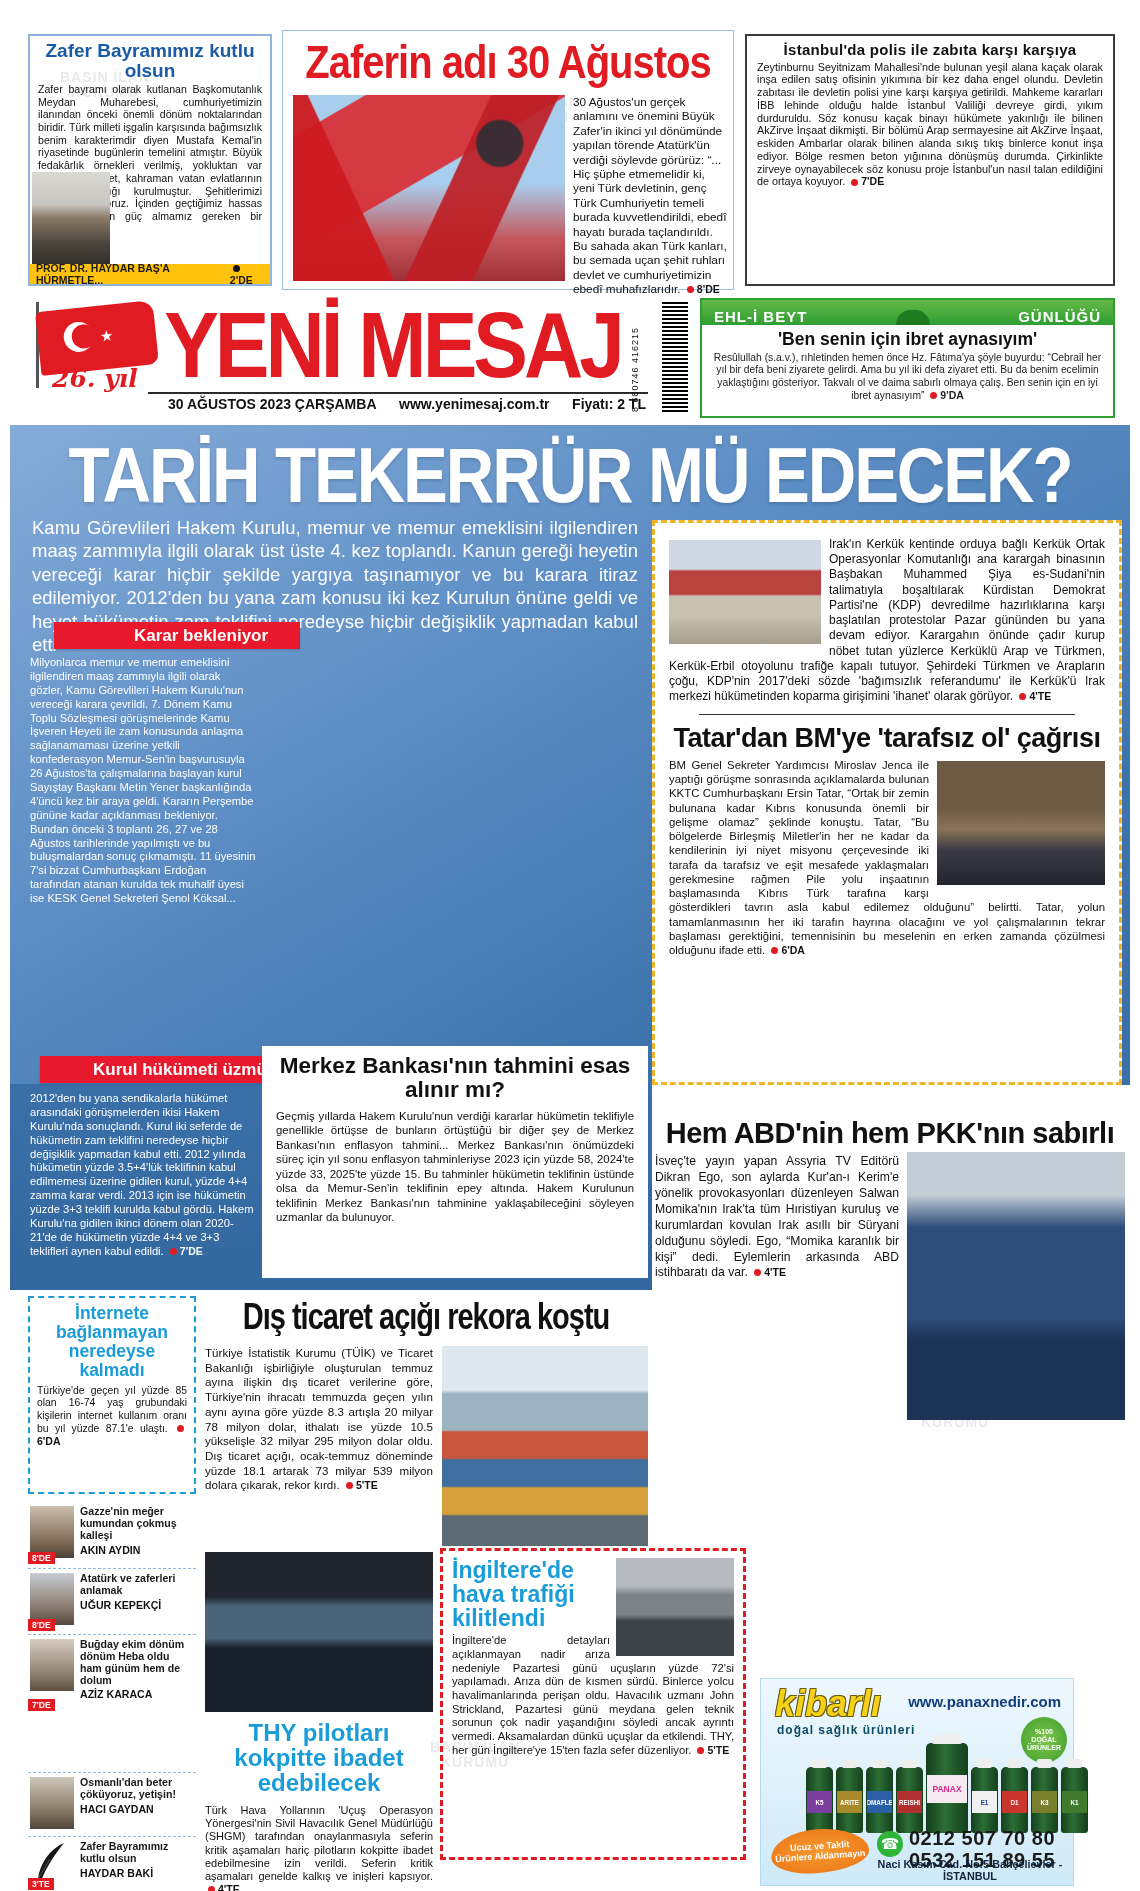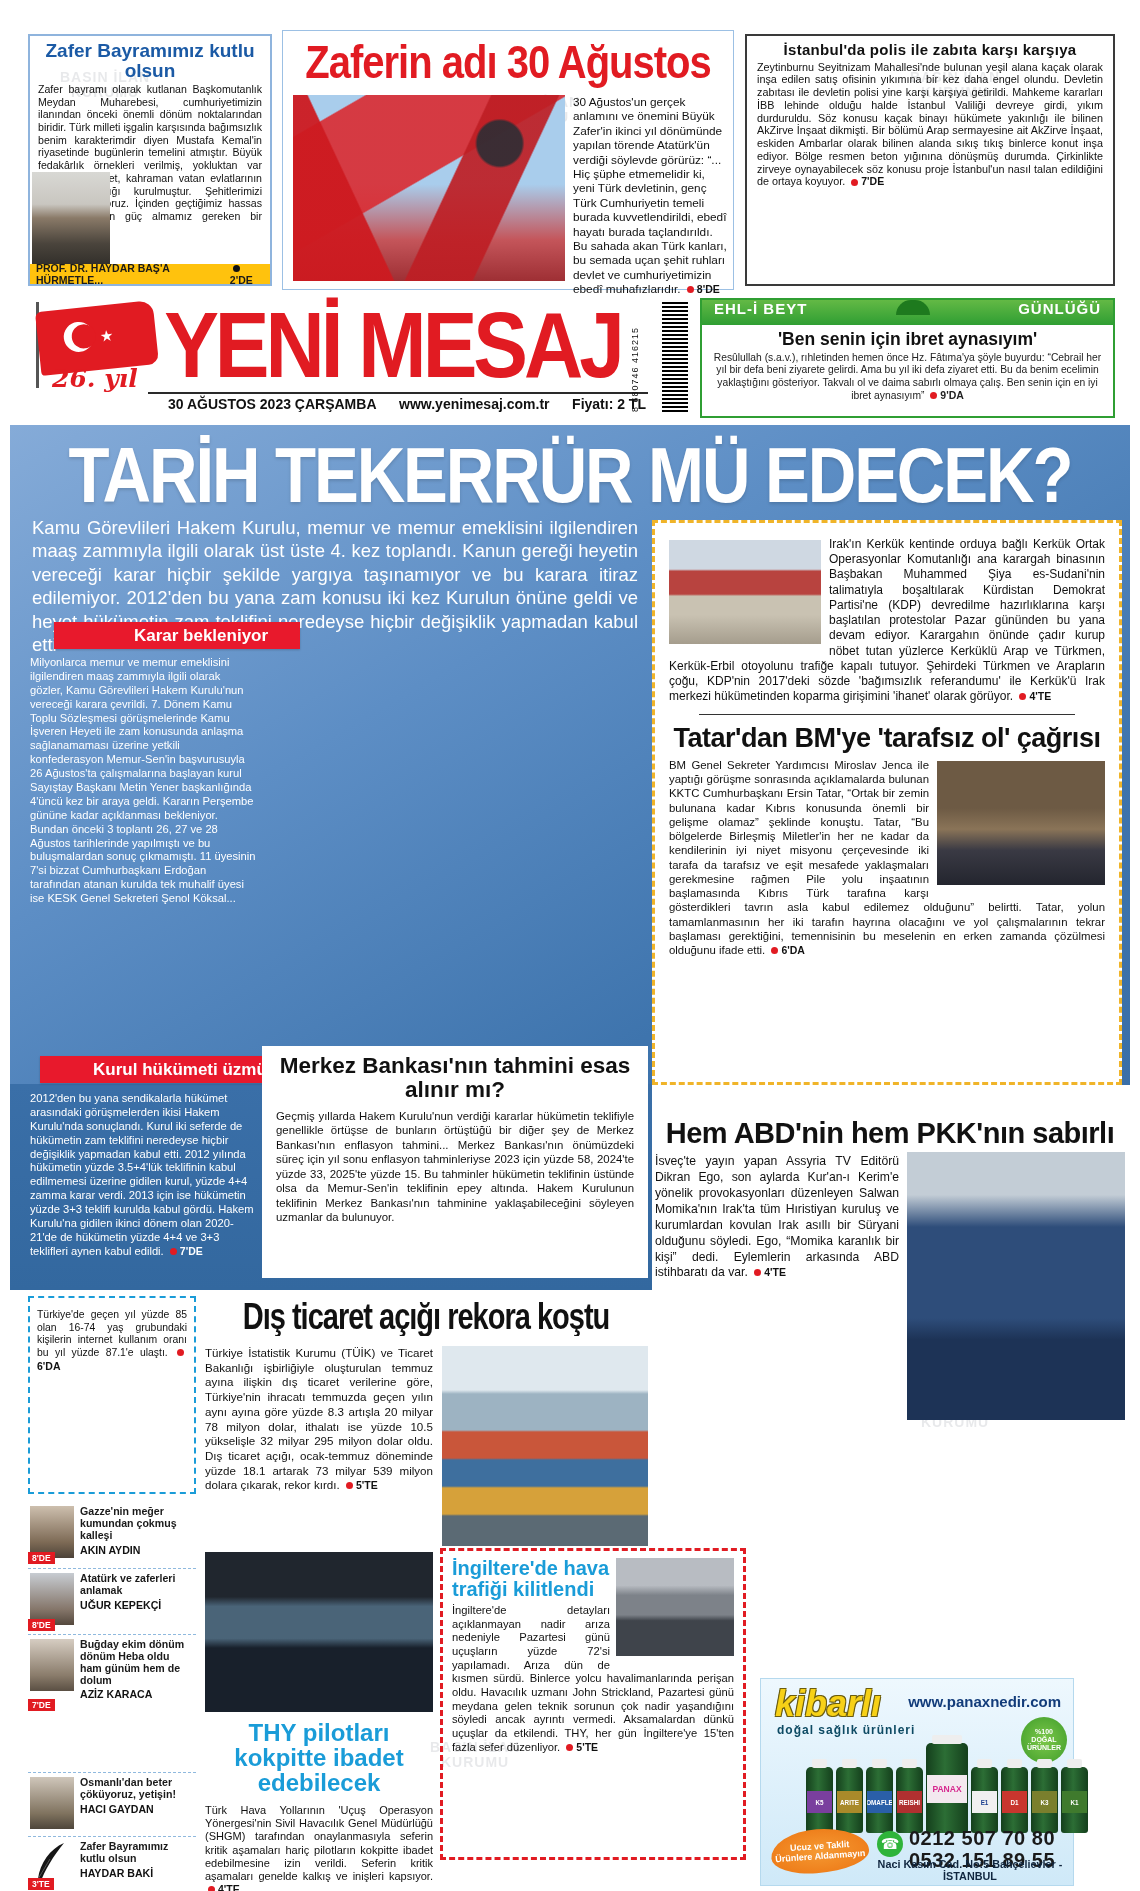--- a/index.html
+++ b/index.html
@@ -37,21 +37,21 @@
   .cres1{position:absolute;left:26px;top:14px;width:30px;height:30px;border-radius:50%;background:#fff;}
   .cres2{position:absolute;left:34px;top:17px;width:24px;height:24px;border-radius:50%;background:#e11b22;}
   .fstar{position:absolute;left:62px;top:22px;color:#fff;font-size:15px;}
   .yil{left:52px;top:364px;font-family:"DejaVu Serif",serif;font-style:italic;font-weight:700;font-size:25px;color:#e11b22;}
   .mast{left:140px;top:293px;width:505px;text-align:center;font-size:82px;font-weight:900;color:#e11b22;letter-spacing:-4px;transform:scale(1,1.12);transform-origin:center top;white-space:nowrap;}
   .mastline{left:148px;top:392px;width:500px;border-top:2px solid #2a2a2a;}
   .daterow{left:168px;top:396px;width:478px;display:flex;justify-content:space-between;font-size:14px;font-weight:800;color:#111;}
   .barcode-bars{left:662px;top:300px;width:26px;height:112px;background:repeating-linear-gradient(0deg,#000 0 2px,#fff 2px 4px);}
   .barcode-num{left:630px;top:300px;height:112px;writing-mode:vertical-rl;transform:rotate(180deg);font-size:9px;letter-spacing:1px;color:#111;}
   .ehli{left:700px;top:298px;width:415px;height:120px;border:2px solid #2f9e33;box-sizing:border-box;background:#fff;}
-  .ehli-head{height:25px;background:linear-gradient(180deg,#63b945,#2f9e33);display:flex;align-items:flex-start;justify-content:space-between;padding:0 12px;color:#fff;font-weight:900;font-size:15px;letter-spacing:1px;}
+  .ehli-head{height:25px;background:linear-gradient(180deg,#63b945,#2f9e33);display:flex;align-items:flex-end;justify-content:space-between;padding:0 12px;color:#fff;font-weight:900;font-size:15px;letter-spacing:1px;}
   .mosque{width:34px;height:15px;border-radius:17px 17px 0 0;background:#1e7a1e;}
   .ehli-title{margin-top:4px;text-align:center;font-size:17.5px;font-weight:800;color:#111;}
   .ehli-body{margin:2px 10px;font-size:10.3px;line-height:1.2;text-align:center;color:#222;}
   
   .blue-main{left:10px;top:425px;width:1120px;height:660px;background:linear-gradient(150deg,#85abd8 0%,#5d8ec5 38%,#3e74ad 75%,#3a6fa8 100%);}
   .blue-ext{left:10px;top:1084px;width:642px;height:206px;background:linear-gradient(180deg,#3a6fa8,#33689f);}
   .main-head{left:20px;top:430px;width:1100px;text-align:center;color:#fff;font-size:64px;font-weight:900;letter-spacing:-2px;white-space:nowrap;transform:scale(1.05,1.22);transform-origin:center top;text-shadow:0 2px 3px rgba(0,0,0,.15);}
   .lead{left:32px;top:516px;width:606px;color:#fff;font-size:18.5px;line-height:1.27;}
   .redbar{background:#e8192c;color:#fff;font-weight:800;font-size:17px;text-align:center;line-height:27px;height:27px;box-shadow:0 1px 2px rgba(0,0,0,.2);padding-left:48px;}
   .bluebody{color:#fff;font-size:11.2px;line-height:1.24;}
@@ -87,21 +87,21 @@
   .g-a5{background:linear-gradient(180deg,#cfc6ba,#80735f 70%,#4e463b);}
   .dt-head{left:203px;top:1296px;width:446px;text-align:center;font-size:29px;font-weight:900;letter-spacing:-1px;white-space:nowrap;transform:scaleY(1.25);transform-origin:center top;}
   .dt-body{left:205px;top:1346px;width:228px;font-size:11.6px;line-height:1.27;}
   .g-port{background:linear-gradient(180deg,#dfe8ee 0 22%,#9db3c2 24% 42%,#c9563a 43% 56%,#3e6f9e 57% 70%,#d6a13a 71% 84%,#5b6a74 85% 100%);}
   .port-photo{left:442px;top:1346px;width:206px;height:200px;}
   .g-cockpit{background:linear-gradient(180deg,#20262e 0 28%,#4a6478 34% 54%,#18202b 60% 100%);}
   .cockpit-photo{left:205px;top:1552px;width:228px;height:160px;}
   .thy-title{left:205px;top:1720px;width:228px;text-align:center;color:#1a9cd8;font-size:24px;font-weight:800;line-height:1.05;}
   .thy-body{left:205px;top:1804px;width:228px;font-size:11px;line-height:1.2;}
   .ing{left:440px;top:1548px;width:306px;height:312px;border:3px dashed #e11b22;box-sizing:border-box;padding:7px 9px;}
-  .ing-title{color:#1a9cd8;font-size:20px;font-weight:800;line-height:1.05;width:160px;}
+  .ing-title{color:#1a9cd8;font-size:23px;font-weight:800;line-height:1.05;width:160px;}
   .g-airport{background:linear-gradient(180deg,#b8bcc2 0 28%,#7d8289 38% 58%,#3f444b 64% 100%);}
   .ing-photo{float:right;width:118px;height:98px;margin:0 0 4px 6px;}
   .ing-body{font-size:11.2px;line-height:1.22;}
   .abd{left:655px;top:1118px;width:470px;}
   .abd-title{text-align:center;font-size:29px;font-weight:800;line-height:1.05;letter-spacing:-.5px;}
   .g-police{background:linear-gradient(180deg,#c3cdd6 0 16%,#2e4d7a 28% 62%,#1d3356 70% 100%);}
   .abd-photo{float:right;width:218px;height:268px;margin:4px 0 4px 8px;}
   .abd-body{margin-top:6px;font-size:12.2px;line-height:1.3;}
   
   .ad{left:760px;top:1678px;width:314px;height:208px;background:linear-gradient(180deg,#eef8fe,#cfe9f8);border:1px solid #b5d9ee;box-sizing:border-box;}
@@ -235,20 +235,21 @@
     <div style="margin-top:6px">
       <div class="g-tatar" style="float:right;width:168px;height:124px;margin:3px 0 2px 8px"></div>
       <div class="just" style="font-size:11.4px;line-height:1.25">
         <span>BM Genel Sekreter Yardımcısı Miroslav Jenca ile yaptığı görüşme sonrasında açıklamalarda bulunan KKTC Cumhurbaşkanı Ersin Tatar, “Ortak bir zemin bulunana kadar Kıbrıs konusunda önemli bir gelişme olamaz” şeklinde konuştu. Tatar, “Bu bölgelerde Birleşmiş Miletler'in her ne kadar da kendilerinin iyi niyet misyonu çerçevesinde iki tarafa da tarafsız ve eşit mesafede yaklaşmaları gerekmesine rağmen Pile yolu inşaatının başlamasında Kıbrıs Türk tarafına karşı gösterdikleri tavrın asla kabul edilemez olduğunu” belirtti. Tatar, yolun tamamlanmasının her iki tarafın hayrına olacağını ve yol çalışmalarının tekrar başlaması gerektiğini, temennisinin bu meselenin en erken zamanda çözülmesi olduğunu ifade etti.</span>
         <span class="dot"></span><span class="pg">6'DA</span>
       </div>
     </div>
   </div>
 
   <div class="abs inet">
+    <div class="inet-title">İnternete bağlanmayan neredeyse kalmadı</div>
     <div class="inet-body just">
       <span>Türkiye'de geçen yıl yüzde 85 olan 16-74 yaş grubundaki kişilerin internet kullanım oranı bu yıl yüzde 87.1'e ulaştı.</span>
       <span class="dot"></span><span class="pg">6'DA</span>
     </div>
   </div>
 
   <div class="arow" style="top:1502px;height:64px">
     <div class="aphoto g-a1"></div>
     <div class="abadge">8'DE</div>
     <div class="atext">

